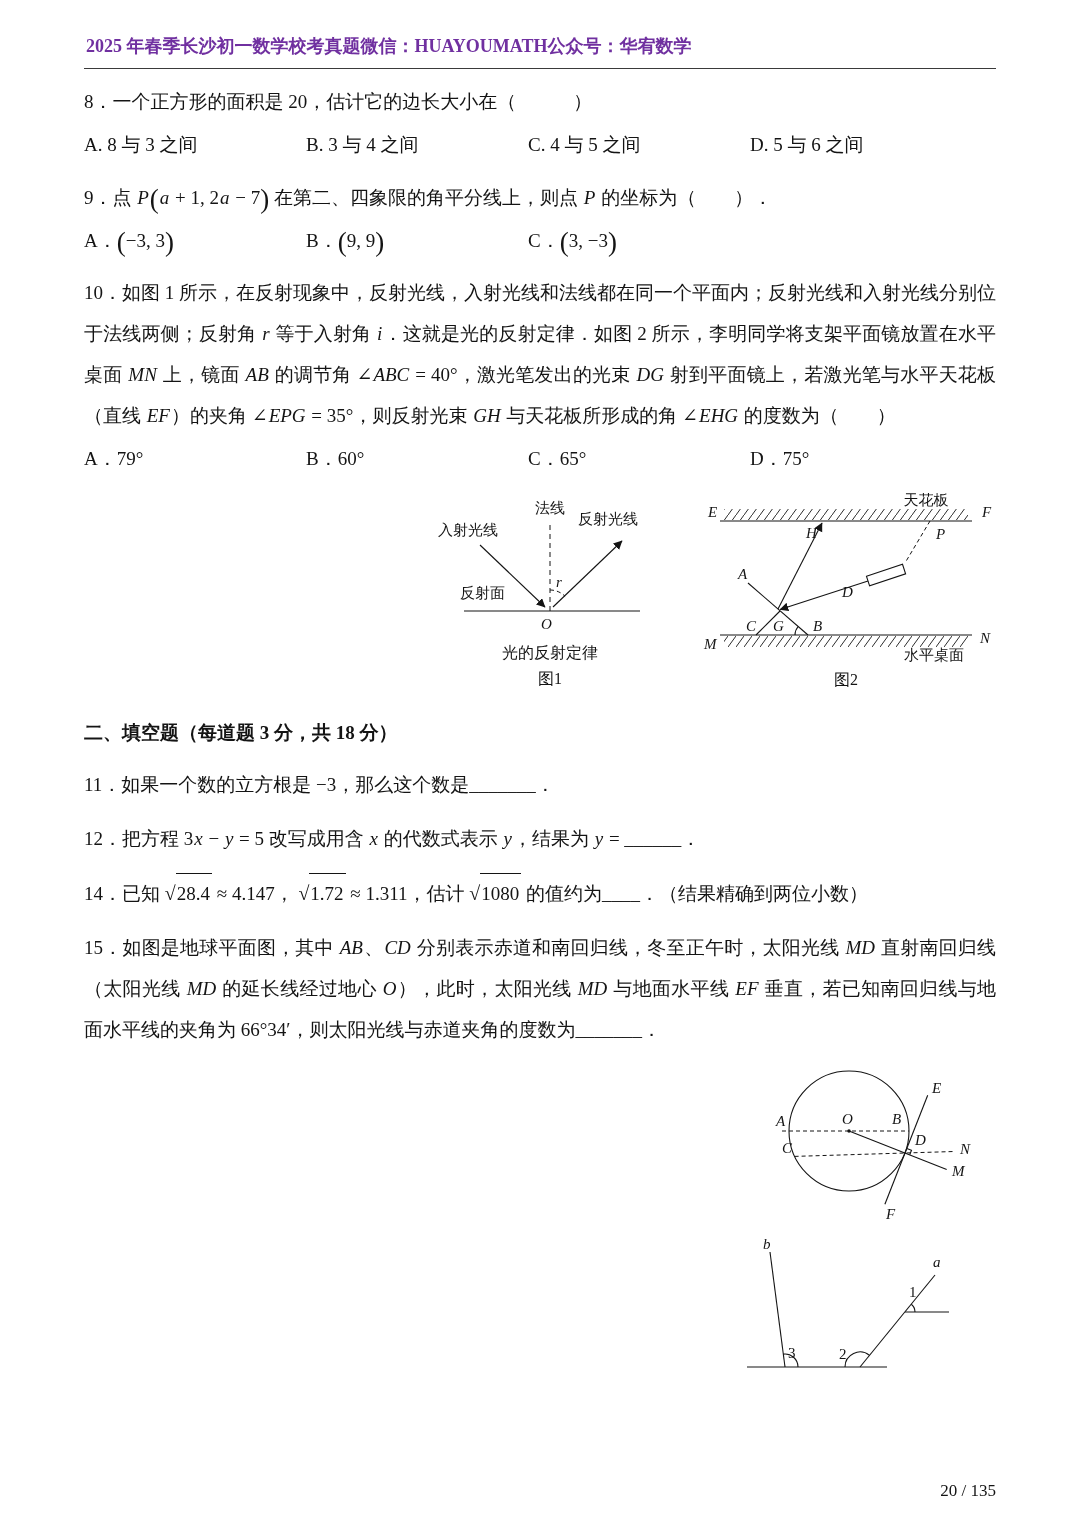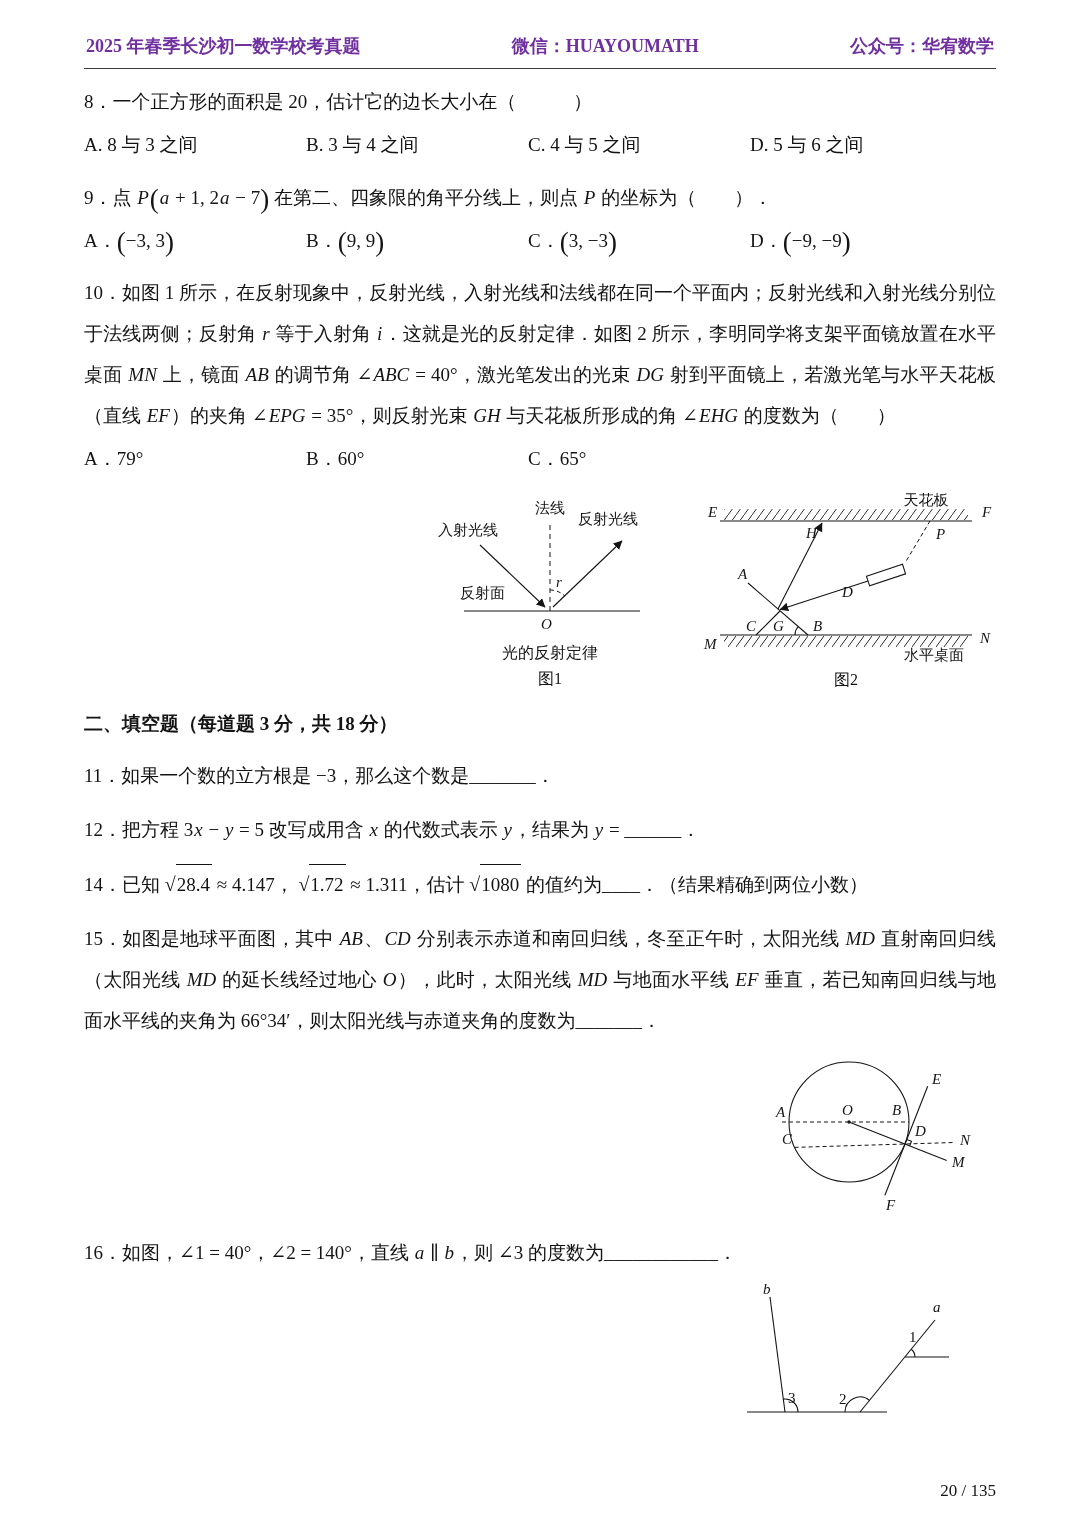--- a/index.html
+++ b/index.html
@@ -1,33 +1,33 @@
 <!DOCTYPE html>
 <html style="--accent: #7030a0;"><head>
 <meta charset="utf-8">
 <style>
   * { margin:0; padding:0; box-sizing:border-box; }
   html, body { background:#ffffff; }
   body { font-family:"Liberation Serif","DejaVu Serif",serif; color:#141414; }
   .page { width:1080px; min-height:1527px; margin:0 auto; background:#fff;
           padding:30px 84px 18px 84px; display:flex; flex-direction:column; }
-  .hdr { display:flex; justify-content:space-between; align-items:baseline;
+  .hdr { display:flex; align-items:baseline;
          font-size:18px; font-weight:700; padding:4px 2px 10px; border-bottom:1.5px solid #3a3a3a; }
   .hdr span { color:var(--accent,#7030a0); }
   main { font-size:19px; }
   .q { margin-top:13px; line-height:2.15; }
   .just { text-align:justify; }
   .opts { display:grid; grid-template-columns:222px 222px 222px 1fr; margin-top:2px; line-height:2.1; }
   .opts > span { display:block; }
   .mi { font-style:italic; padding:0 1px; }
   .bigp { font-size:1.42em; vertical-align:-0.13em; line-height:1; }
   .sqrt { white-space:nowrap; display:inline-block; }
   .sq-sign { display:inline-block; font-size:1.05em; }
   .sq-val { display:inline-block; border-top:1.3px solid #141414; padding:0 2px 0 1px; }
-  .sec-title { font-size:19px; font-weight:700; margin-top:16px; line-height:2; }
+  .sec-title { font-size:19px; font-weight:700; margin-top:25px; line-height:2; }
   .figrow { display:flex; justify-content:flex-end; gap:18px; margin-top:14px; }
   .figrow.pad15 { padding-right:10px; margin-top:2px; }
   .figrow.pad16 { padding-right:26px; margin-top:8px; }
   svg { display:block; }
   .ft  { font-size:15px; fill:#141414; font-family:"Liberation Serif","DejaVu Serif",serif; }
   .fi  { font-size:15px; fill:#141414; font-style:italic; font-family:"Liberation Serif","DejaVu Serif",serif; }
   .fcap{ font-size:16px; fill:#141414; font-family:"Liberation Serif","DejaVu Serif",serif; }
   .sline  { stroke:#141414; stroke-width:1.1; fill:none; }
   .sdash  { stroke:#141414; stroke-width:1; fill:none; stroke-dasharray:5 4; }
   .sdash2 { stroke:#141414; stroke-width:1; fill:none; stroke-dasharray:4 3; }
@@ -52,28 +52,28 @@
       <span>B. 3 与 4 之间</span>
       <span>C. 4 与 5 之间</span>
       <span>D. 5 与 6 之间</span>
     </div>
 
     <p class="q">9．点 <span class="mi">P</span><span class="bigp">(</span><span class="mi">a</span> + 1, 2<span class="mi">a</span> − 7<span class="bigp">)</span> 在第二、四象限的角平分线上，则点 <span class="mi">P</span> 的坐标为（　　）．</p>
     <div class="opts">
       <span>A．<span class="bigp">(</span>−3, 3<span class="bigp">)</span></span>
       <span>B．<span class="bigp">(</span>9, 9<span class="bigp">)</span></span>
       <span>C．<span class="bigp">(</span>3, −3<span class="bigp">)</span></span>
-      <span>D．<span class="bigp">(</span>−9, −9<span class="bigp">)</span></span>
     </div>
 
     <p class="q just">10．如图 1 所示，在反射现象中，反射光线，入射光线和法线都在同一个平面内；反射光线和入射光线分别位于法线两侧；反射角 <span class="mi">r</span> 等于入射角 <span class="mi">i</span>．这就是光的反射定律．如图 2 所示，李明同学将支架平面镜放置在水平桌面 <span class="mi">MN</span> 上，镜面 <span class="mi">AB</span> 的调节角 ∠<span class="mi">ABC</span> = 40°，激光笔发出的光束 <span class="mi">DG</span> 射到平面镜上，若激光笔与水平天花板（直线 <span class="mi">EF</span>）的夹角 ∠<span class="mi">EPG</span> = 35°，则反射光束 <span class="mi">GH</span> 与天花板所形成的角 ∠<span class="mi">EHG</span> 的度数为（　　）</p>
     <div class="opts">
       <span>A．79°</span>
       <span>B．60°</span>
       <span>C．65°</span>
+      <span>D．75°</span>
     </div>
 
     <div class="figrow">
 
       <svg width="256" height="196" viewBox="0 0 256 196">
         <defs>
           <marker id="f1a" markerWidth="9" markerHeight="9" refX="7.5" refY="4" orient="auto">
             <path d="M0,0 L8,4 L0,8 Z" fill="#141414"></path>
           </marker>
         </defs>
@@ -150,21 +150,20 @@
         <text class="fi" x="118" y="71">B</text>
         <text class="fi" x="8" y="100">C</text>
         <text class="fi" x="141" y="92">D</text>
         <text class="fi" x="158" y="40">E</text>
         <text class="fi" x="186" y="101">N</text>
         <text class="fi" x="178" y="123">M</text>
         <text class="fi" x="112" y="166">F</text>
       </svg>
     </div>
 
-    <p class="q">16．如图，∠1 = 40°，∠2 = 140°，直线 <span class="mi">a</span> ∥ <span class="mi">b</span>，则 ∠3 的度数为____________．</p>
 
     <div class="figrow pad16">
       <svg width="235" height="148" viewBox="0 0 235 148">
         <line class="sline" x1="12" y1="130" x2="152" y2="130"></line>
         <line class="sline" x1="50" y1="130" x2="35" y2="15"></line>
         <line class="sline" x1="125" y1="130" x2="200" y2="38"></line>
         <line class="sline" x1="170" y1="75" x2="214" y2="75"></line>
         <path class="sline" d="M 63 130 A 13 13 0 0 0 48.3 117.1"></path>
         <path class="sline" d="M 110 130 A 15 15 0 0 1 134.5 118.4"></path>
         <path class="sline" d="M 180 75 A 10 10 0 0 0 176.3 67.3"></path>

